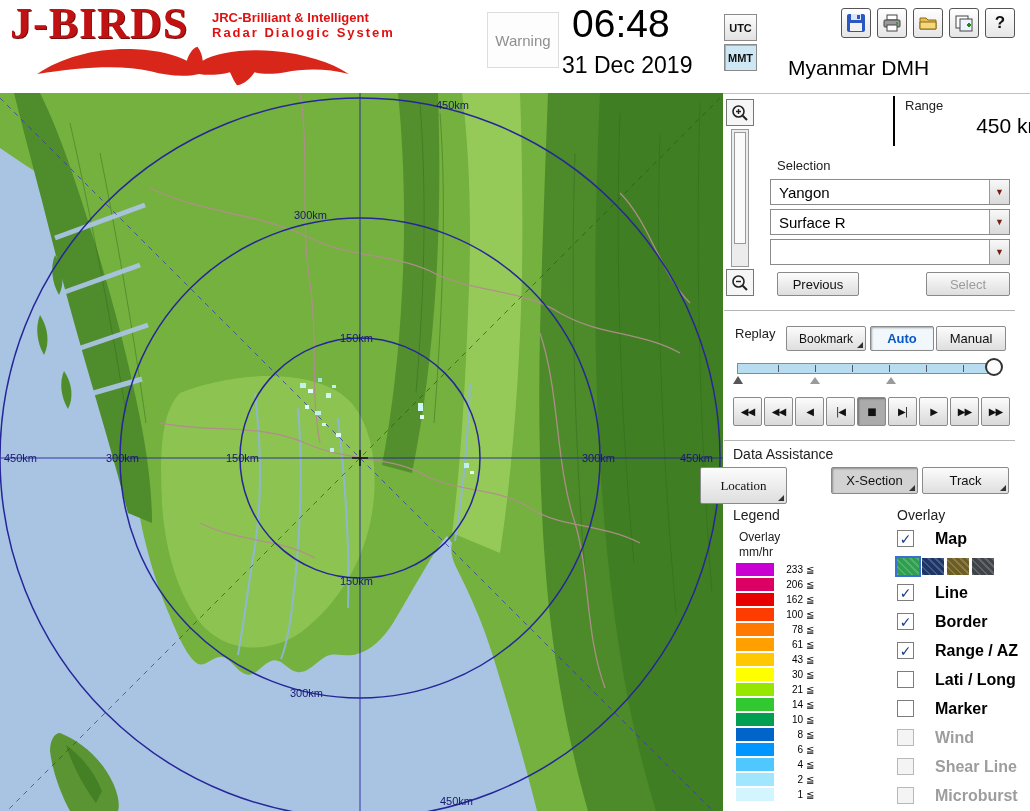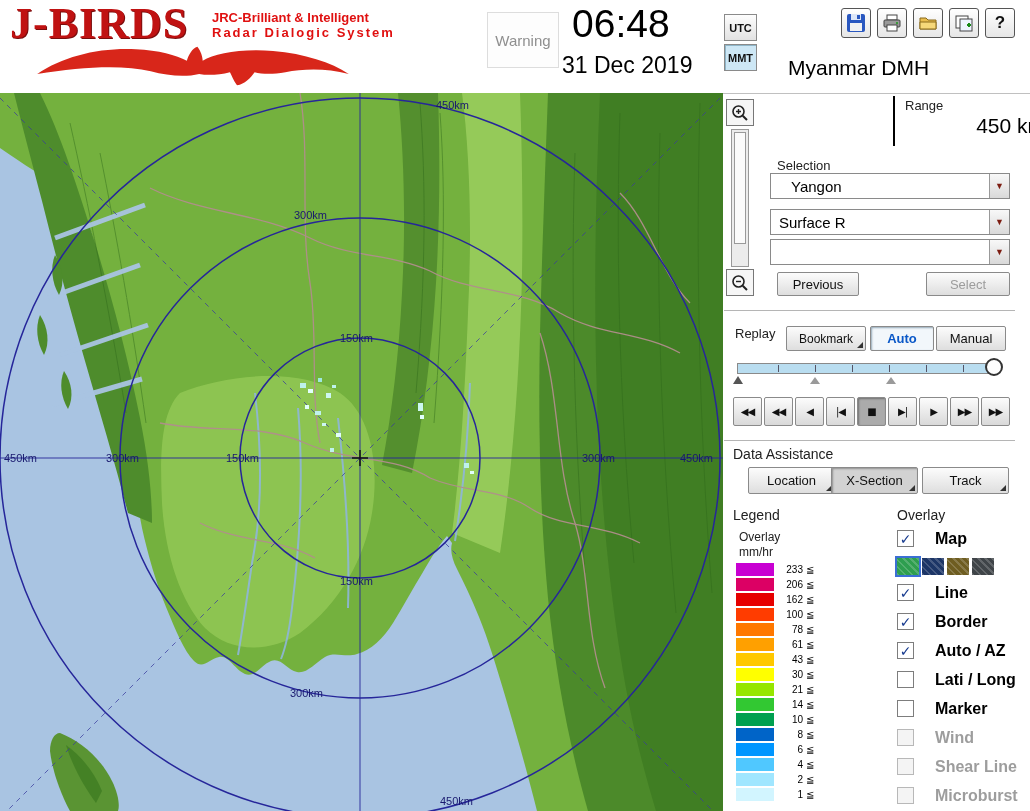--- a/index.html
+++ b/index.html
@@ -279,21 +279,21 @@
       <path d="M6,8.5 h5" stroke="#222" stroke-width="1.4"></path>
     </svg>
   </div>
 
   <div class="range-div"></div>
   <div class="plabel" style="left:905px;top:98px;">Range</div>
   <div class="range-val">450 km</div>
 
   <div class="plabel" style="left:777px;top:158px;">Selection</div>
 
-  <div class="dd" style="top:173px;padding-left:12px;">
+  <div class="dd" style="top:179px;">
     <span class="dd-text">Yangon</span>
     <span class="dd-btn">▼</span>
   </div>
   <div class="dd" style="top:209px;">
     <span class="dd-text">Surface R</span>
     <span class="dd-btn">▼</span>
   </div>
   <div class="dd" style="top:239px;">
     <span class="dd-text"></span>
     <span class="dd-btn">▼</span>
@@ -333,21 +333,21 @@
     <div class="pb-btn pressed">■</div>
     <div class="pb-btn">▶|</div>
     <div class="pb-btn">▶</div>
     <div class="pb-btn">▶▶</div>
     <div class="pb-btn">▶▶</div>
   </div>
 
   <div class="sep" style="top:440px;"></div>
 
   <div class="seclabel" style="left:733px;top:446px;">Data Assistance</div>
-  <div class="btn" style="left:748px;top:467px;width:87px;height:27px;">
+  <div class="btn" style="left:700px;top:467px;width:87px;height:37px;font-family:Liberation Serif, serif;">
     <span>Location</span>
     <span class="corner-fold"></span>
   </div>
   <div class="btn pressed" style="left:831px;top:467px;width:87px;height:27px;">
     <span>X-Section</span>
     <span class="corner-fold"></span>
   </div>
   <div class="btn" style="left:922px;top:467px;width:87px;height:27px;">
     <span>Track</span>
     <span class="corner-fold"></span>
@@ -457,21 +457,21 @@
   <div class="ov-row" style="top:583px;">
     <span class="cb checked"></span>
     <span class="ov-lab">Line</span>
   </div>
   <div class="ov-row" style="top:612px;">
     <span class="cb checked"></span>
     <span class="ov-lab">Border</span>
   </div>
   <div class="ov-row" style="top:641px;">
     <span class="cb checked"></span>
-    <span class="ov-lab">Auto / AZ</span>
+    <span class="ov-lab">Range / AZ</span>
   </div>
   <div class="ov-row" style="top:670px;">
     <span class="cb"></span>
     <span class="ov-lab">Lati / Long</span>
   </div>
   <div class="ov-row" style="top:699px;">
     <span class="cb"></span>
     <span class="ov-lab">Marker</span>
   </div>
   <div class="ov-row disabled" style="top:728px;">

